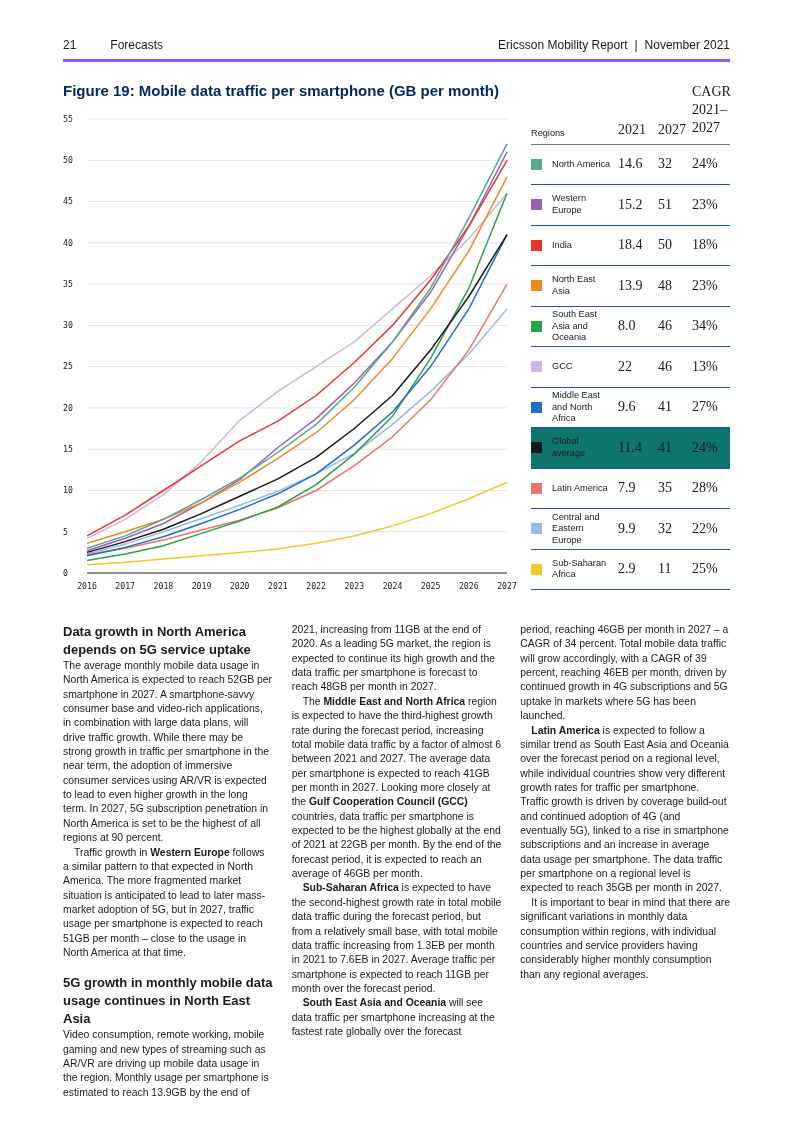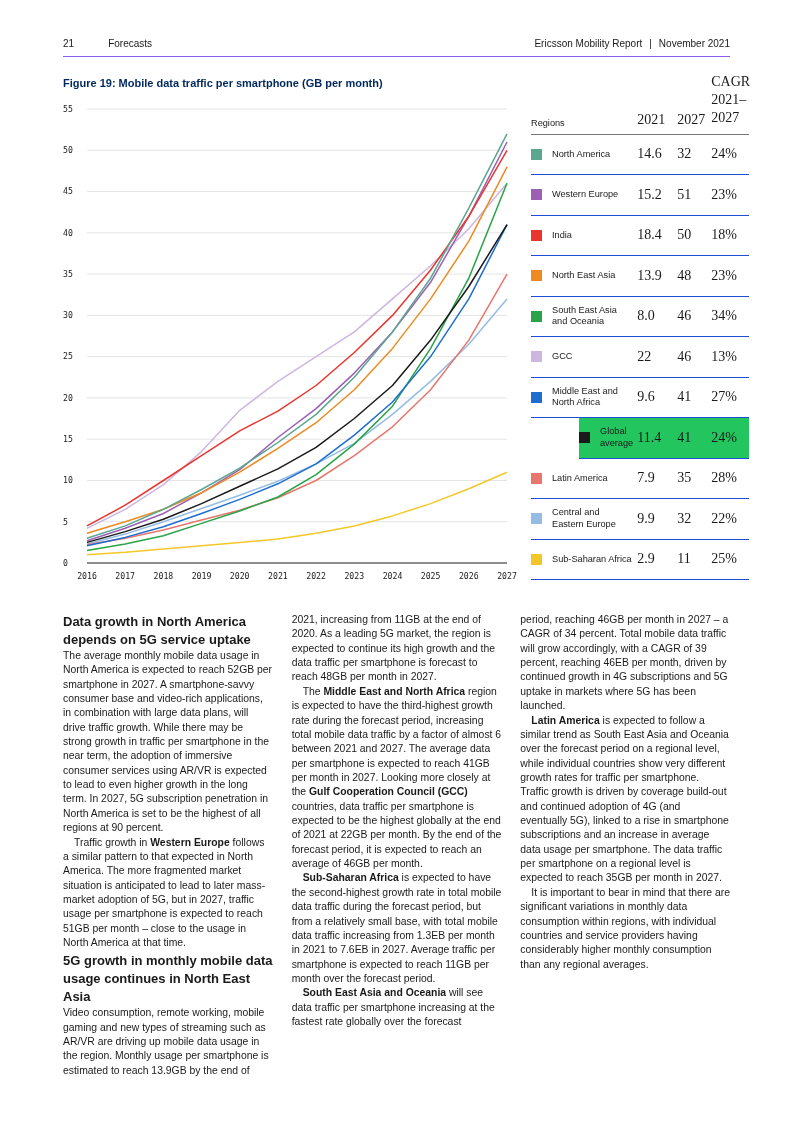--- a/index.html
+++ b/index.html
@@ -7,56 +7,56 @@
   body {
     width: 793px; height: 1122px; background: #ffffff;
     font-family: "Liberation Sans", sans-serif; color: #1a1a1a;
     overflow: hidden;
   }
   .page { padding: 38px 63px 0; }
 
   
   .top-header {
     display: flex; justify-content: space-between; align-items: flex-end;
-    font-size: 10px; padding-bottom: 7px; border-bottom: 1px solid #8b5cf6;
+    font-size: 12px; padding-bottom: 7px; border-bottom: 3px solid #8b5cf6;
   }
   .th-left span:first-child { margin-right: 34px; }
   .th-right .sep { margin: 0 7px; }
 
   
-  .fig-title { margin: 20px 0 12px; font-size: 11px; font-weight: bold; color: #00285E; }
+  .fig-title { margin: 20px 0 12px; font-size: 15px; font-weight: bold; color: #00285E; }
 
   
   .figure-row { display: flex; gap: 12px; align-items: flex-start; }
   .chart-wrap { flex: 0 0 456px; }
   svg { display: block; }
   svg text { font-family: "DejaVu Sans Mono", monospace; font-size: 8.2px; fill: #1a1a1a; }
   .xlab { text-anchor: middle; }
   .grid { stroke: #e4e4e4; stroke-width: 1; }
   .axis { stroke: #1a1a1a; stroke-width: 1; }
 
   .legend { flex: 1; margin-top: -28px; font-size: 9.2px; }
   .legend-header, .legend-row {
     display: grid; grid-template-columns: 17px 1fr 36px 30px 38px;
     column-gap: 4px;
   }
   .legend-header { align-items: end; padding-bottom: 6px; border-bottom: 1px solid #777777; }
   .lh-regions { grid-column: 1 / 3; }
   .lh-num, .num, .lh-cagr { font-family: Liberation Serif, serif; font-size: 14px; }
   .lh-cagr { white-space: pre-line; line-height: 1.3; }
   .legend-row { align-items: center; min-height: 40.5px; border-bottom: 1px solid #1d4ed8; }
-  .legend-row.highlight { background: #22c55e; margin-left: 48px; }
+  .legend-row.highlight { background: #0f766e; }
   .swatch { width: 11px; height: 11px; display: inline-block; }
   .rname { line-height: 1.25; }
 
   
   .columns { display: flex; gap: 19px; margin-top: 26px; }
   .col { flex: 1; font-size: 10.4px; line-height: 1.38; }
   .col h3 { font-size: 13px; font-weight: bold; margin: 0; }
-  .col h3:not(:first-child) { margin-top: 2px; }
+  .col h3:not(:first-child) { margin-top: 14px; }
   .col p { margin: 0; }
   .indent { text-indent: 11px; }
   .b { font-weight: bold; }
 </style>
 </head>
 <body>
 
 <div class="page">
 
   <div class="top-header">

